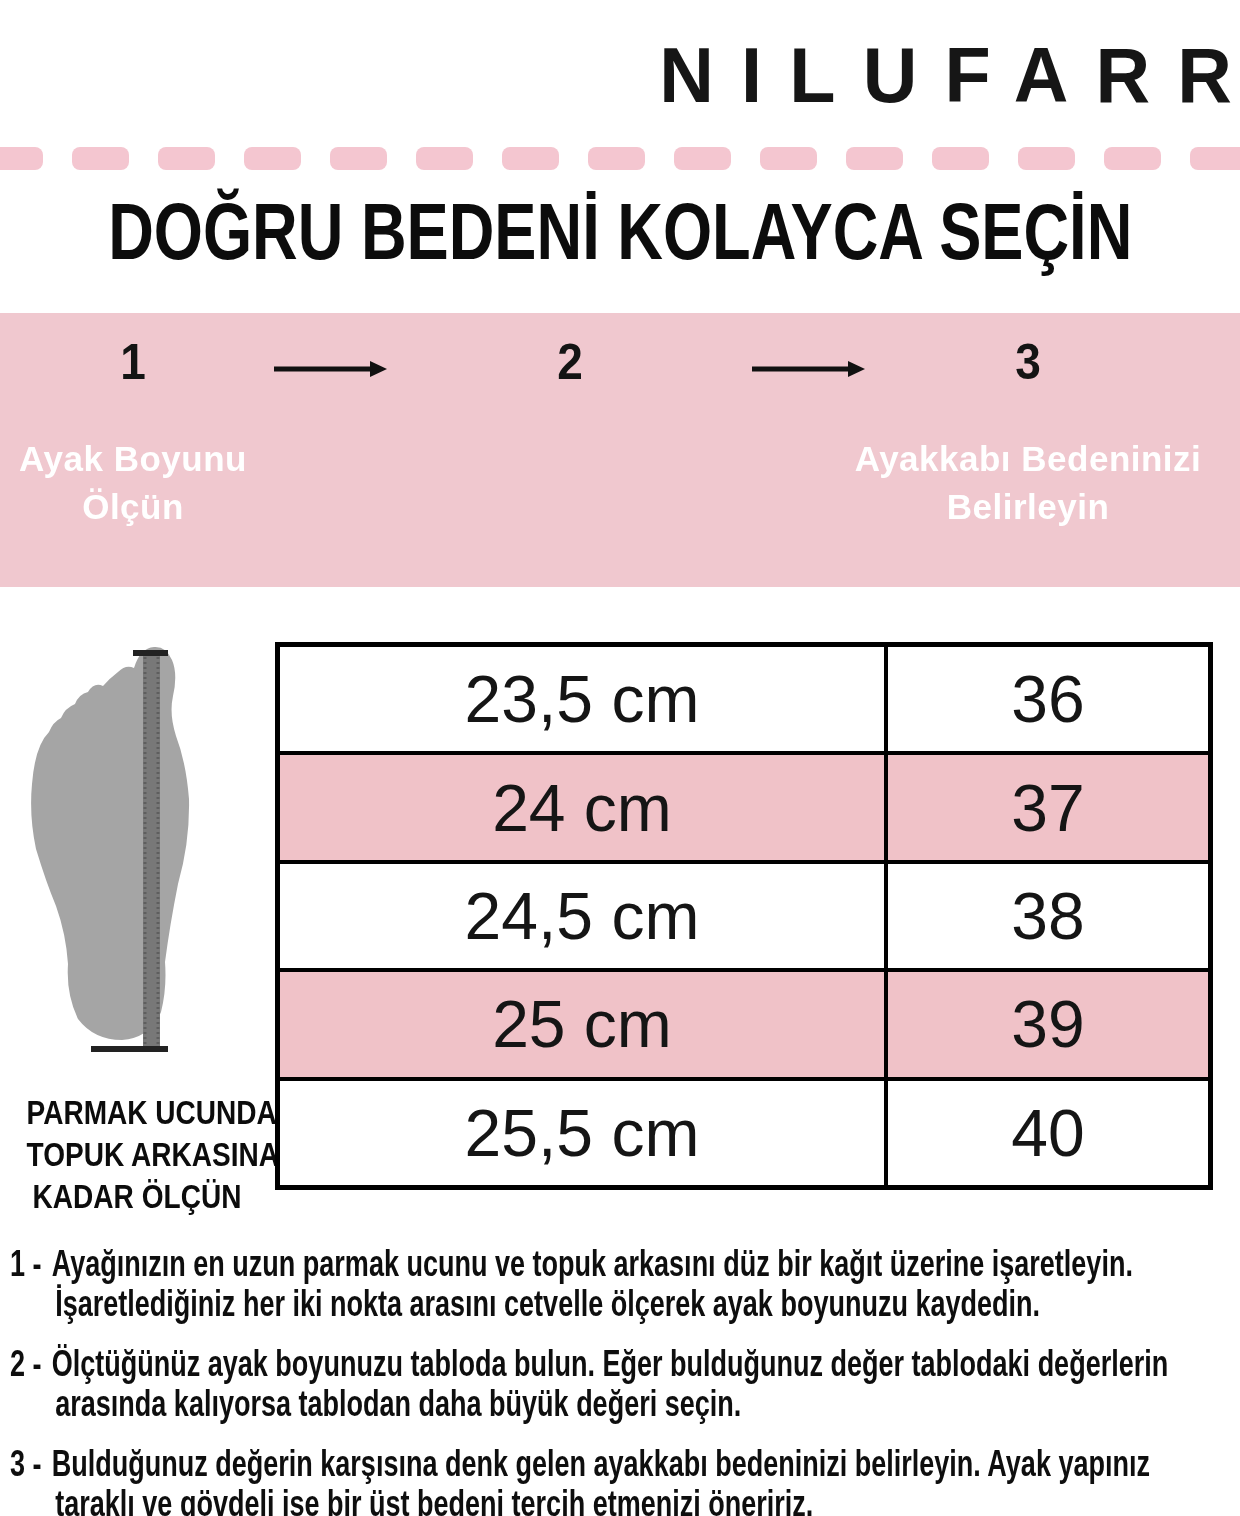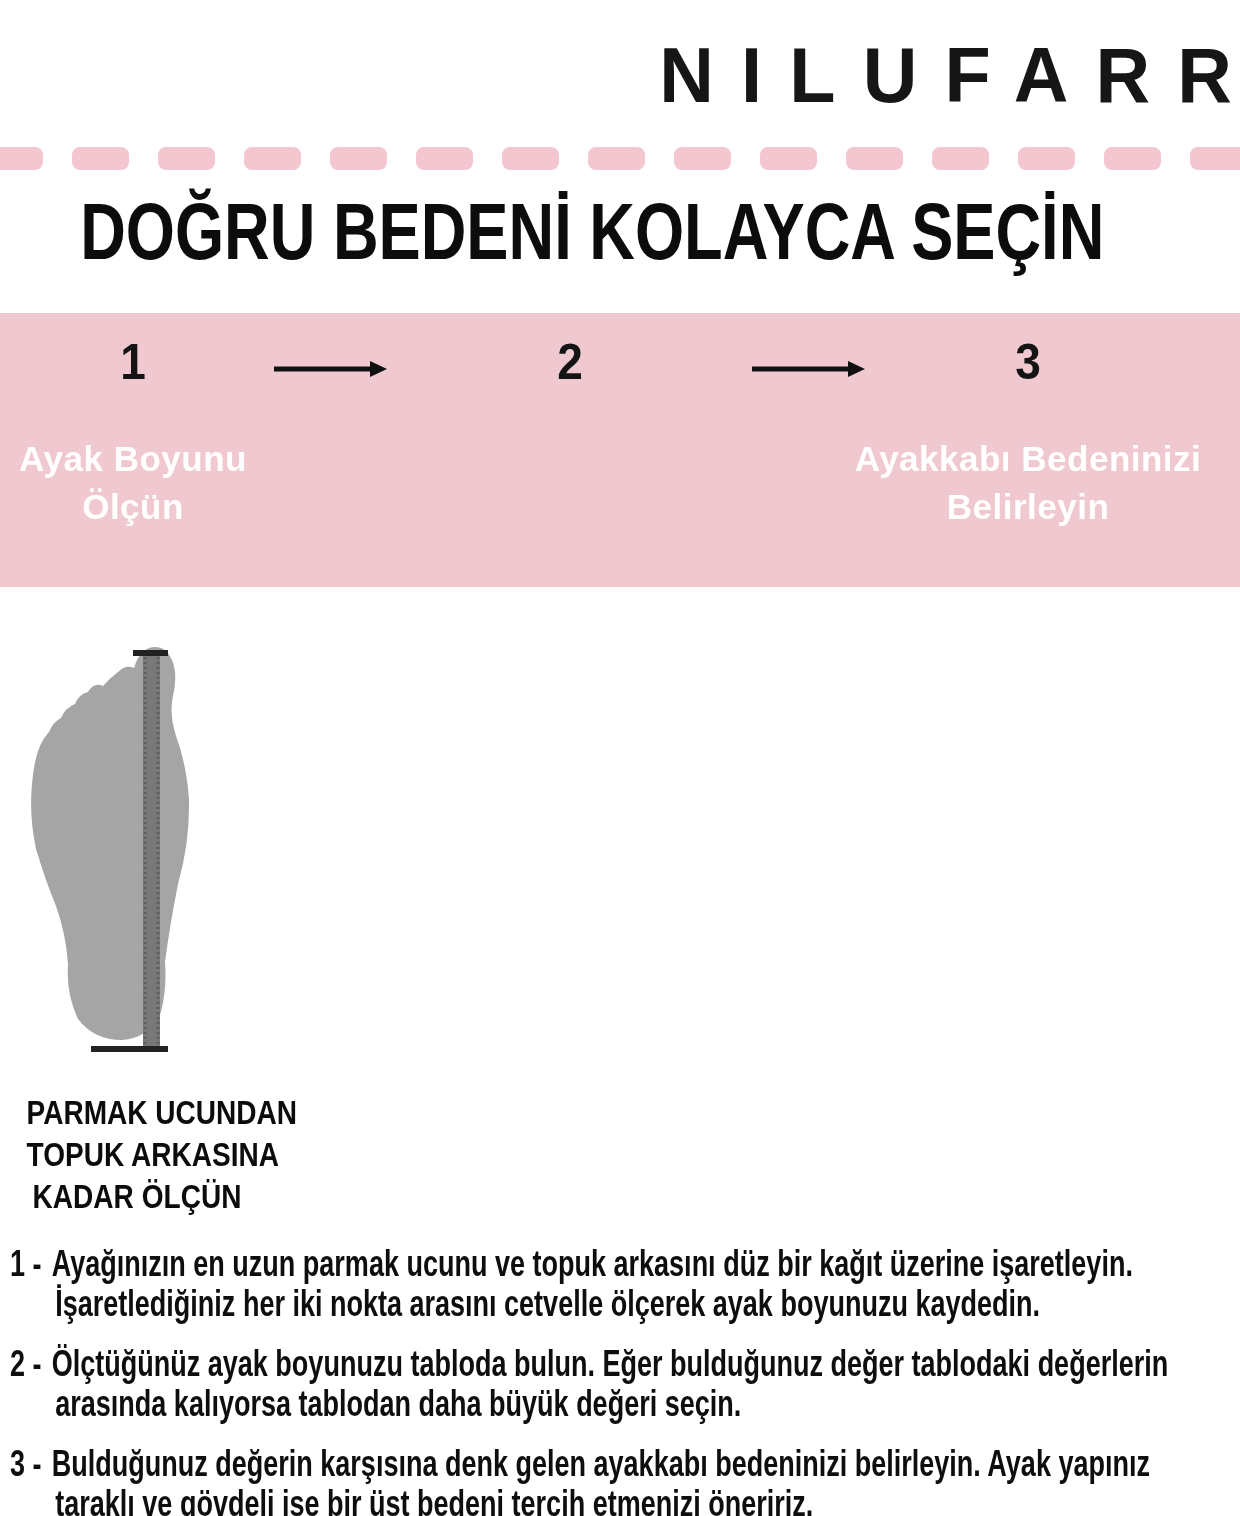--- a/index.html
+++ b/index.html
@@ -19,21 +19,21 @@
   }
   
   .dashes{
     position:absolute;top:147px;left:-14px;width:1300px;height:23px;
     display:flex;gap:29px;overflow:hidden;
   }
   .dash{flex:0 0 57px;height:23px;border-radius:8px;background:#f4c6d0;}
   
   .heading{
     position:absolute;top:192px;left:0;width:100%;
-    display:flex;justify-content:flex-end;
+    display:flex;justify-content:center;
   }
   .heading span{
     font-size:80px;line-height:80px;font-weight:bold;color:#0c0c0c;white-space:nowrap;
     transform:scaleX(0.79);transform-origin:center;
   }
   
   .banner{
     position:absolute;top:313px;left:0;width:1240px;height:274px;background:#f0c8cf;
   }
   .step-num{
@@ -162,20 +162,32 @@
     <line x1="111" y1="9" x2="146" y2="9" stroke="#222" stroke-width="6"></line>
     <line x1="69" y1="405" x2="146" y2="405" stroke="#222" stroke-width="6"></line>
   </svg>
 
   <div class="caption">
     <div>PARMAK UCUNDAN</div>
     <div>TOPUK ARKASINA</div>
     <div>KADAR ÖLÇÜN</div>
   </div>
 
+  <div class="sizetable">
+    <div class="cell">23,5 cm</div>
+    <div class="cell">36</div>
+    <div class="cell pink">24 cm</div>
+    <div class="cell pink">37</div>
+    <div class="cell">24,5 cm</div>
+    <div class="cell">38</div>
+    <div class="cell pink">25 cm</div>
+    <div class="cell pink">39</div>
+    <div class="cell">25,5 cm</div>
+    <div class="cell">40</div>
+  </div>
 
   <div class="instructions">
     <div class="para">
       <div class="iline"><span class="prefix">1 -</span><span>Ayağınızın en uzun parmak ucunu ve topuk arkasını düz bir kağıt üzerine işaretleyin.</span></div>
       <div class="iline cont">İşaretlediğiniz her iki nokta arasını cetvelle ölçerek ayak boyunuzu kaydedin.</div>
     </div>
     <div class="para">
       <div class="iline"><span class="prefix">2 -</span><span>Ölçtüğünüz ayak boyunuzu tabloda bulun. Eğer bulduğunuz değer tablodaki değerlerin</span></div>
       <div class="iline cont">arasında kalıyorsa tablodan daha büyük değeri seçin.</div>
     </div>

